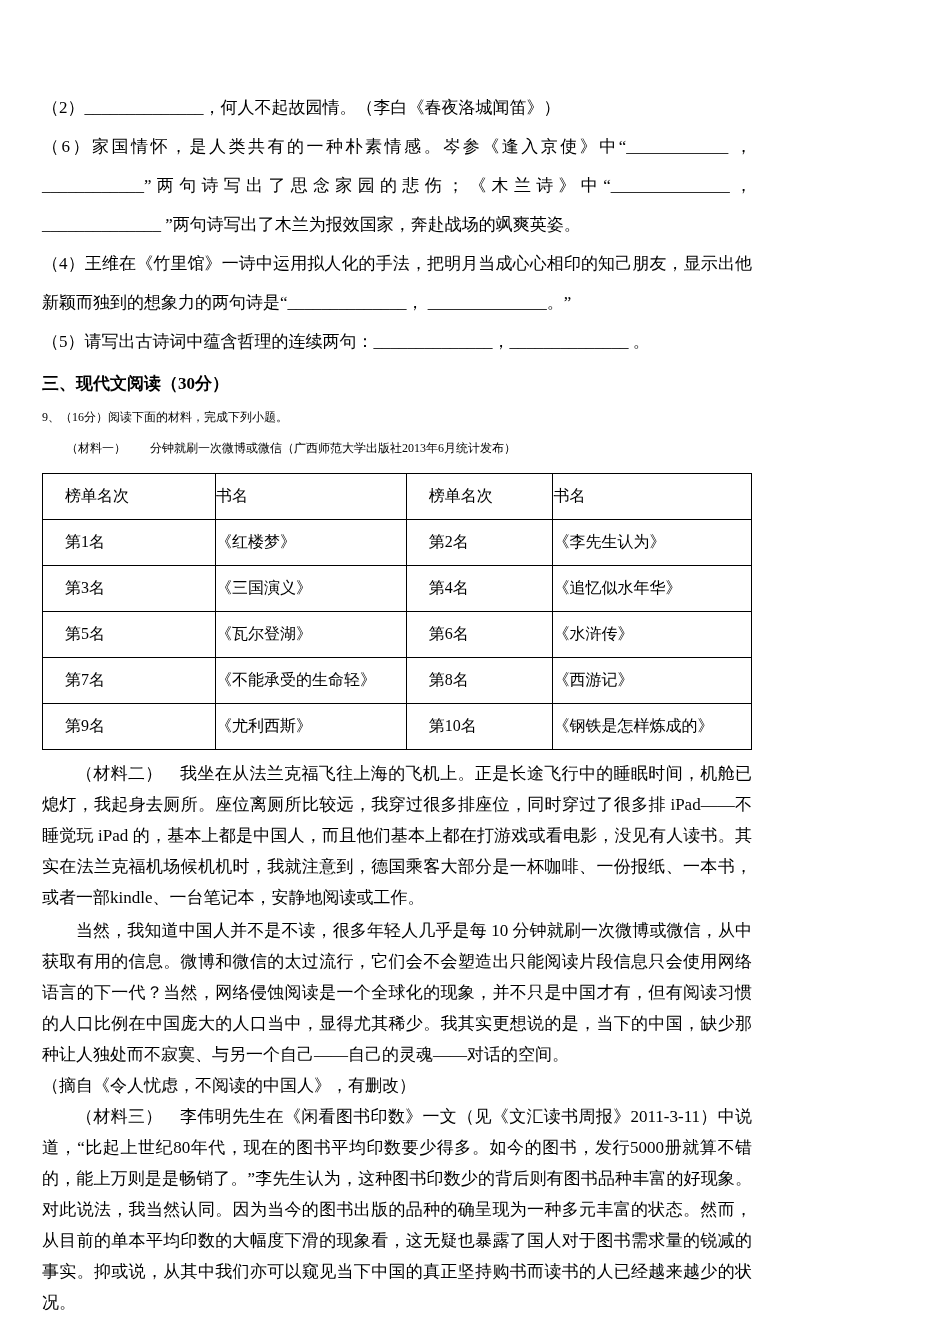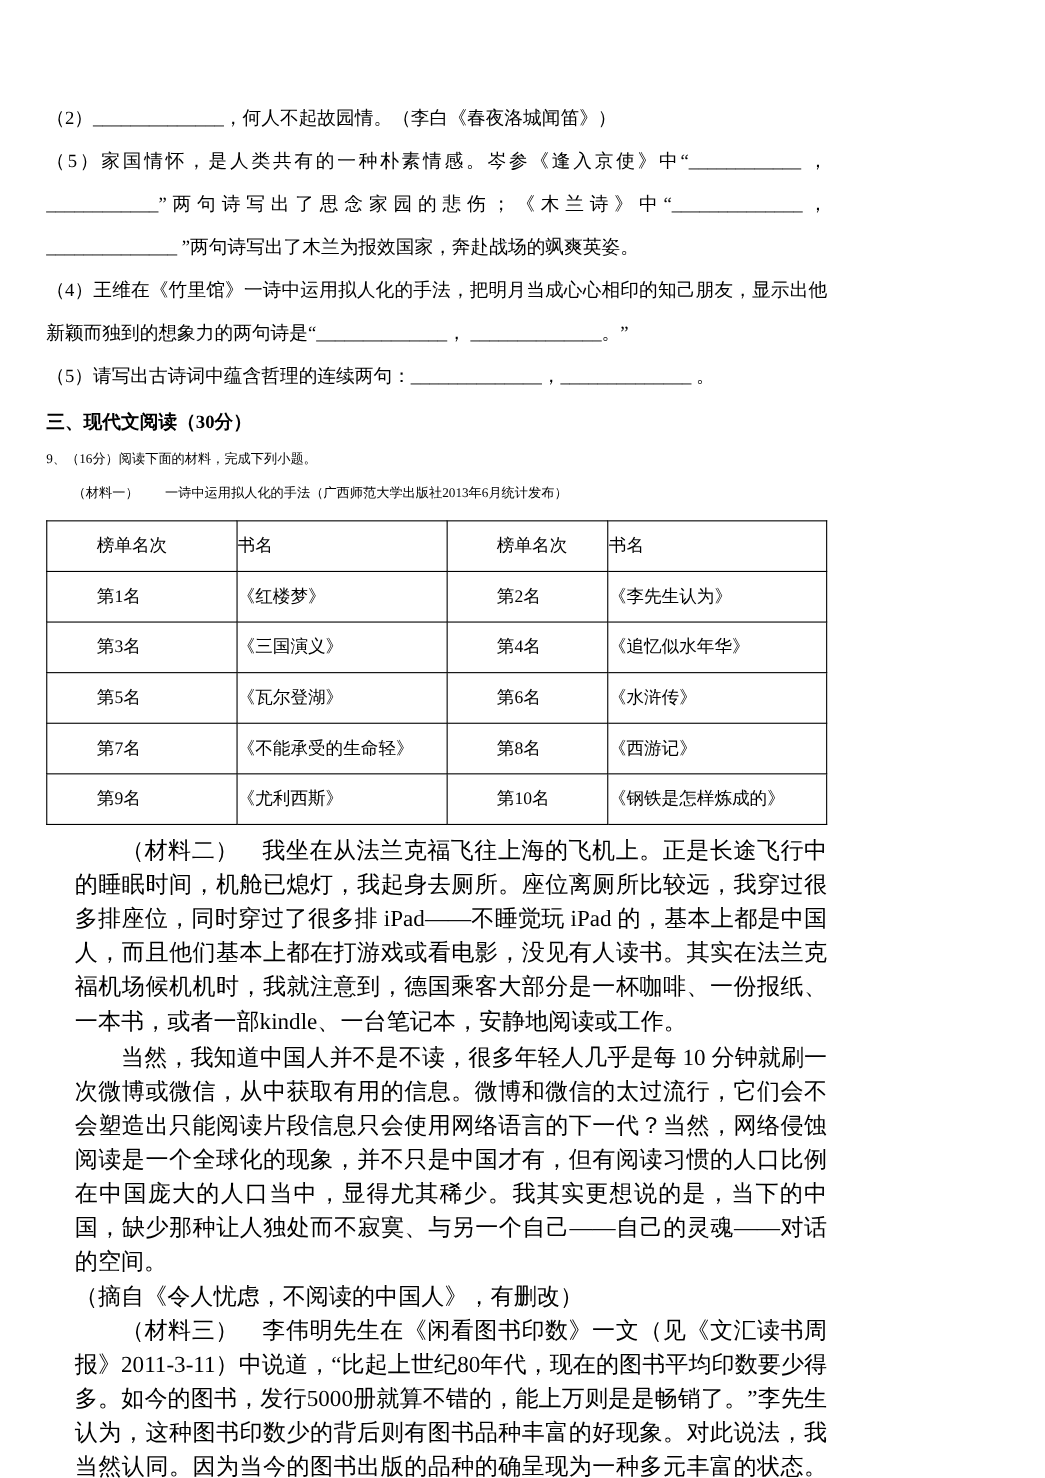--- a/index.html
+++ b/index.html
@@ -40,43 +40,42 @@
   }
   .rank-table th, .rank-table td {
     border: 1px solid #000;
     height: 46px;
     font-weight: normal;
     font-size: 16px;
     vertical-align: middle;
     overflow: hidden;
     white-space: nowrap;
   }
-  .cell-rank { text-align: left; padding-left: 45px; }
+  .cell-rank { text-align: left; padding-left: 22px; }
   .cell-book { text-align: left; }
   .para {
-    font-size: 21px;
+    font-size: 17px;
     line-height: 31px;
     text-align: justify;
-    margin-left: 26px;
   }
   .para-gap { margin-top: 2px; }
 </style>
 </head>
 <body>
 
 <div class="page">
 
   <p class="qline">（2）______________，何人不起故园情。（李白《春夜洛城闻笛》）</p>
-  <p class="qline">（5）家国情怀，是人类共有的一种朴素情感。岑参《逢入京使》中“____________ ，____________”两句诗写出了思念家园的悲伤；《木兰诗》中“______________，______________ ”两句诗写出了木兰为报效国家，奔赴战场的飒爽英姿。</p>
+  <p class="qline">（6）家国情怀，是人类共有的一种朴素情感。岑参《逢入京使》中“____________ ，____________”两句诗写出了思念家园的悲伤；《木兰诗》中“______________，______________ ”两句诗写出了木兰为报效国家，奔赴战场的飒爽英姿。</p>
   <p class="qline">（4）王维在《竹里馆》一诗中运用拟人化的手法，把明月当成心心相印的知己朋友，显示出他新颖而独到的想象力的两句诗是“______________， ______________。”</p>
   <p class="qline">（5）请写出古诗词中蕴含哲理的连续两句：______________，______________ 。</p>
 
   <p class="section-heading">三、现代文阅读（30分）</p>
   <p class="body-line">9、（16分）阅读下面的材料，完成下列小题。</p>
-  <p class="body-line indent">（材料一）　　一诗中运用拟人化的手法（广西师范大学出版社2013年6月统计发布）</p>
+  <p class="body-line indent">（材料一）　　分钟就刷一次微博或微信（广西师范大学出版社2013年6月统计发布）</p>
 
   <table class="rank-table">
     <colgroup>
       <col style="width:24.4%">
       <col style="width:26.9%">
       <col style="width:20.7%">
       <col style="width:28.0%">
     </colgroup>
     <tbody>
       <tr>

